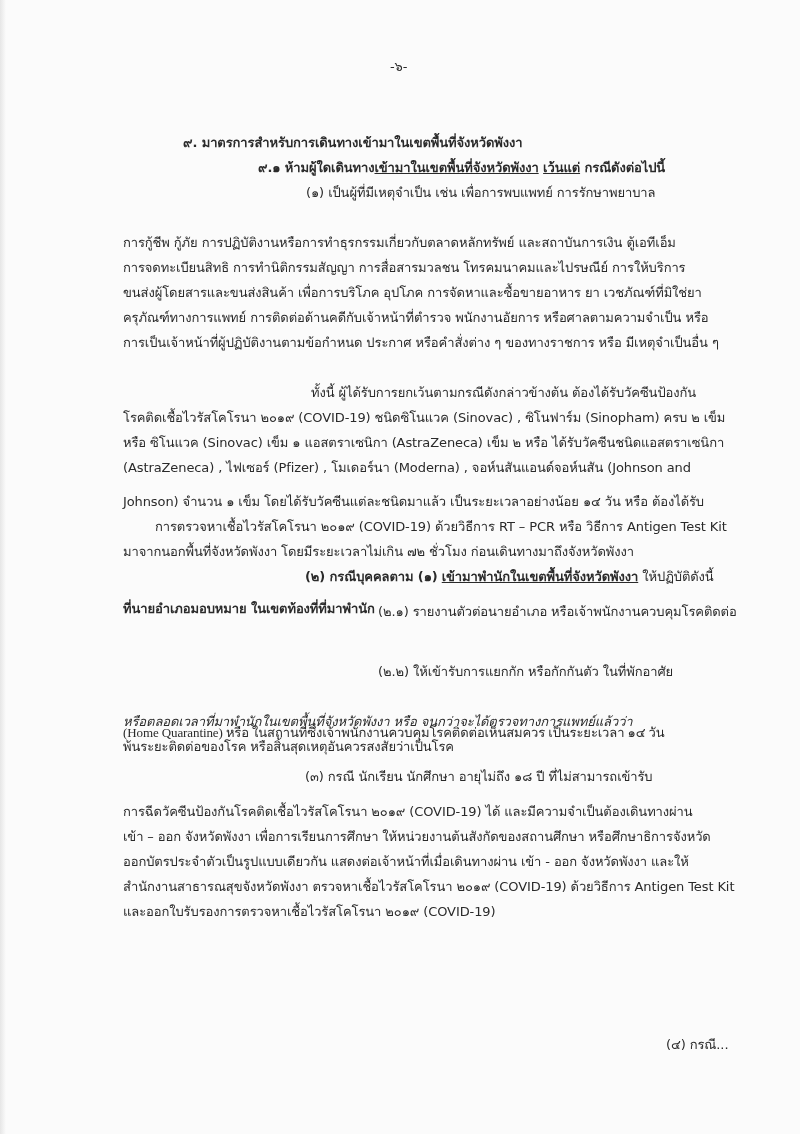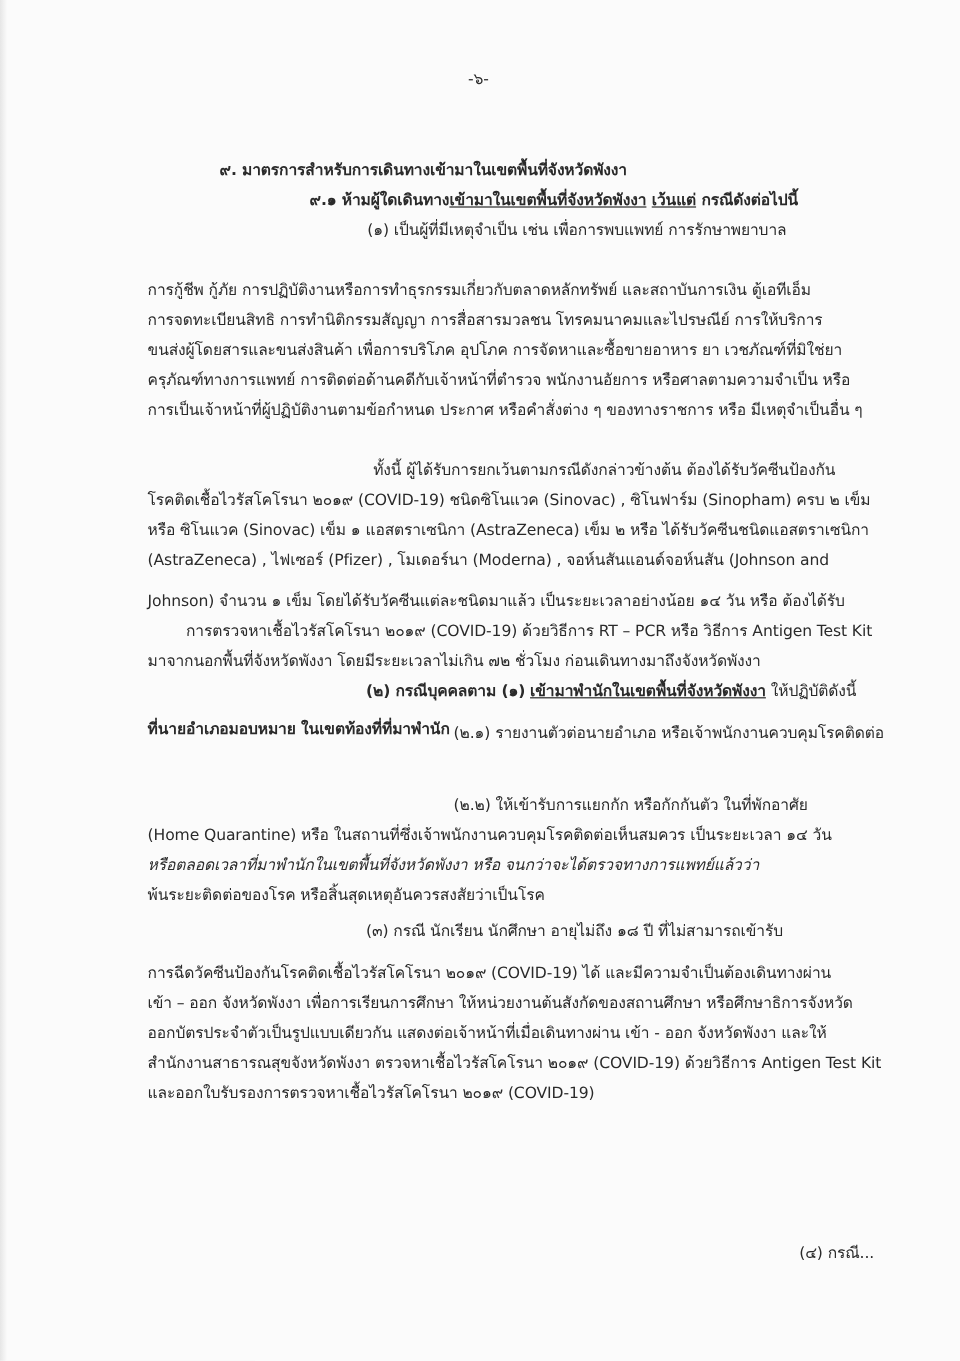--- a/index.html
+++ b/index.html
@@ -61,21 +61,21 @@
   <div class="ln" style="left:305px; top:568px;">
     <span class="b">(๒) กรณีบุคคลตาม (๑)</span>
     <span class="b u">เข้ามาพำนักในเขตพื้นที่จังหวัดพังงา</span>
     <span>ให้ปฏิบัติดังนี้</span>
   </div>
 
   <div class="ln" style="left:378px; top:603px;">(๒.๑) รายงานตัวต่อนายอำเภอ หรือเจ้าพนักงานควบคุมโรคติดต่อ</div>
   <div class="ln" style="left:123px; top:600px;font-weight:bold;">ที่นายอำเภอมอบหมาย ในเขตท้องที่ที่มาพำนัก</div>
 
   <div class="ln" style="left:378px; top:663px;">(๒.๒) ให้เข้ารับการแยกกัก หรือกักกันตัว ในที่พักอาศัย</div>
-  <div class="ln" style="left:123px; top:688px;">(Home Quarantine) หรือ ในสถานที่ซึ่งเจ้าพนักงานควบคุมโรคติดต่อเห็นสมควร เป็นระยะเวลา ๑๔ วัน</div>
+  <div class="ln" style="left:123px; top:724px;font-family:Liberation Serif, serif;">(Home Quarantine) หรือ ในสถานที่ซึ่งเจ้าพนักงานควบคุมโรคติดต่อเห็นสมควร เป็นระยะเวลา ๑๔ วัน</div>
   <div class="ln" style="left:123px; top:713px;font-style:italic;">หรือตลอดเวลาที่มาพำนักในเขตพื้นที่จังหวัดพังงา หรือ จนกว่าจะได้ตรวจทางการแพทย์แล้วว่า</div>
   <div class="ln" style="left:123px; top:738px;">พ้นระยะติดต่อของโรค หรือสิ้นสุดเหตุอันควรสงสัยว่าเป็นโรค</div>
 
   <div class="ln" style="left:305px; top:768px;">(๓) กรณี นักเรียน นักศึกษา อายุไม่ถึง ๑๘ ปี ที่ไม่สามารถเข้ารับ</div>
   <div class="ln" style="left:123px; top:803px;">การฉีดวัคซีนป้องกันโรคติดเชื้อไวรัสโคโรนา ๒๐๑๙ (COVID-19) ได้ และมีความจำเป็นต้องเดินทางผ่าน</div>
   <div class="ln" style="left:123px; top:828px;">เข้า – ออก จังหวัดพังงา เพื่อการเรียนการศึกษา ให้หน่วยงานต้นสังกัดของสถานศึกษา หรือศึกษาธิการจังหวัด</div>
   <div class="ln" style="left:123px; top:853px;">ออกบัตรประจำตัวเป็นรูปแบบเดียวกัน แสดงต่อเจ้าหน้าที่เมื่อเดินทางผ่าน เข้า - ออก จังหวัดพังงา และให้</div>
   <div class="ln" style="left:123px; top:878px;">สำนักงานสาธารณสุขจังหวัดพังงา ตรวจหาเชื้อไวรัสโคโรนา ๒๐๑๙ (COVID-19) ด้วยวิธีการ Antigen Test Kit</div>
   <div class="ln" style="left:123px; top:903px;">และออกใบรับรองการตรวจหาเชื้อไวรัสโคโรนา ๒๐๑๙ (COVID-19)</div>
 

